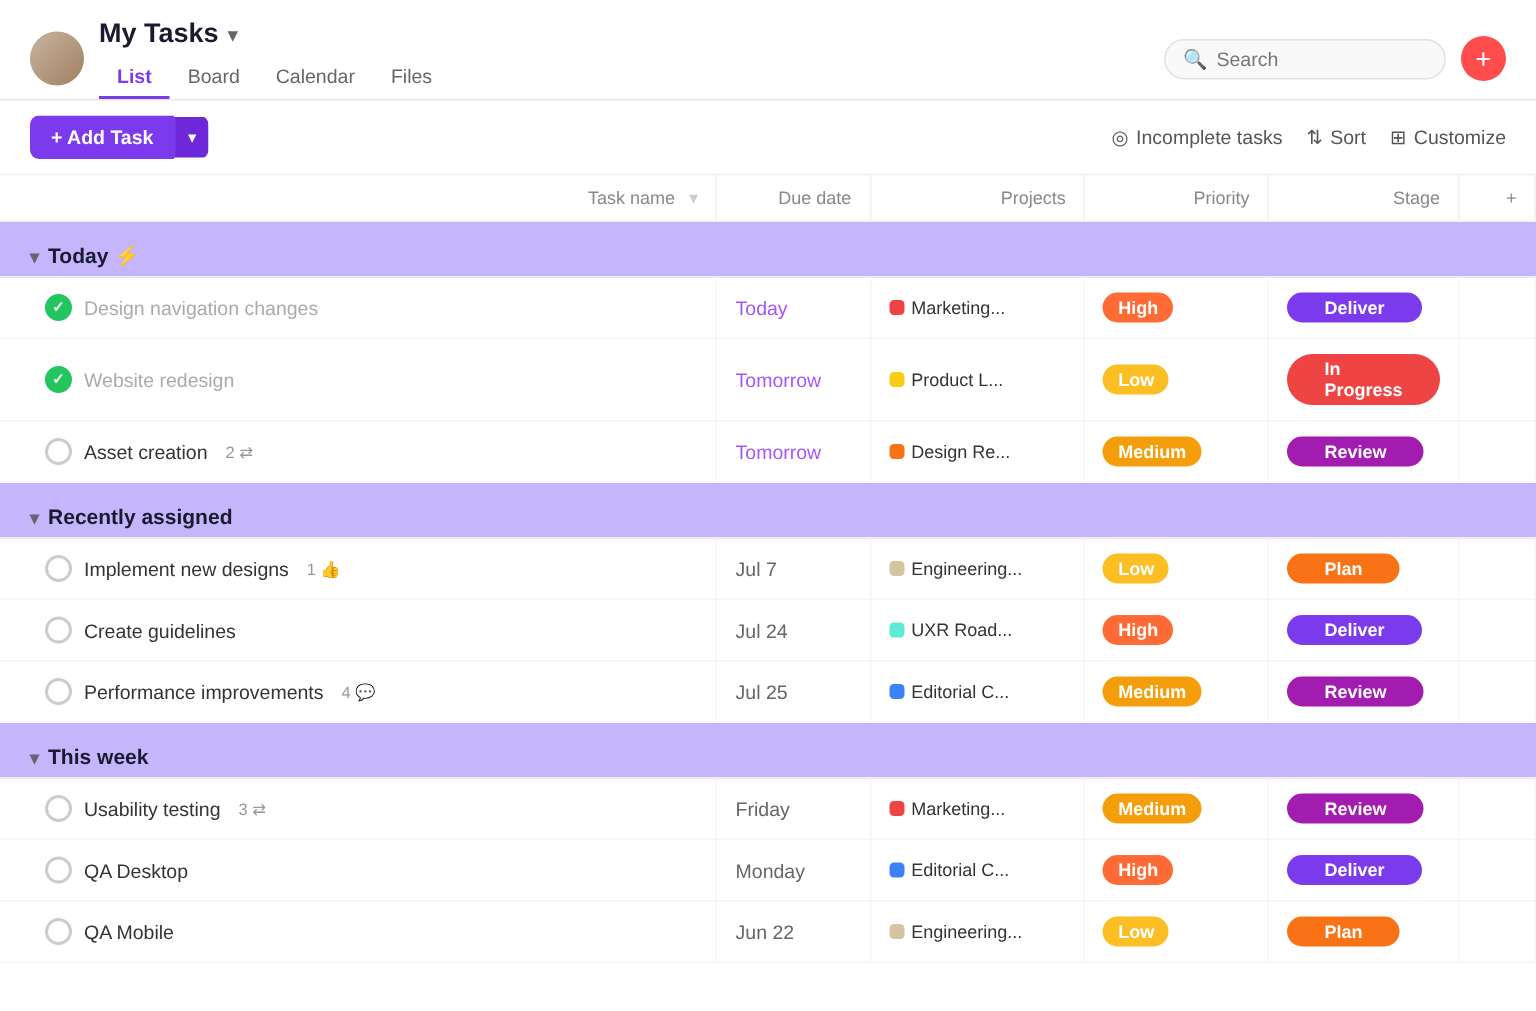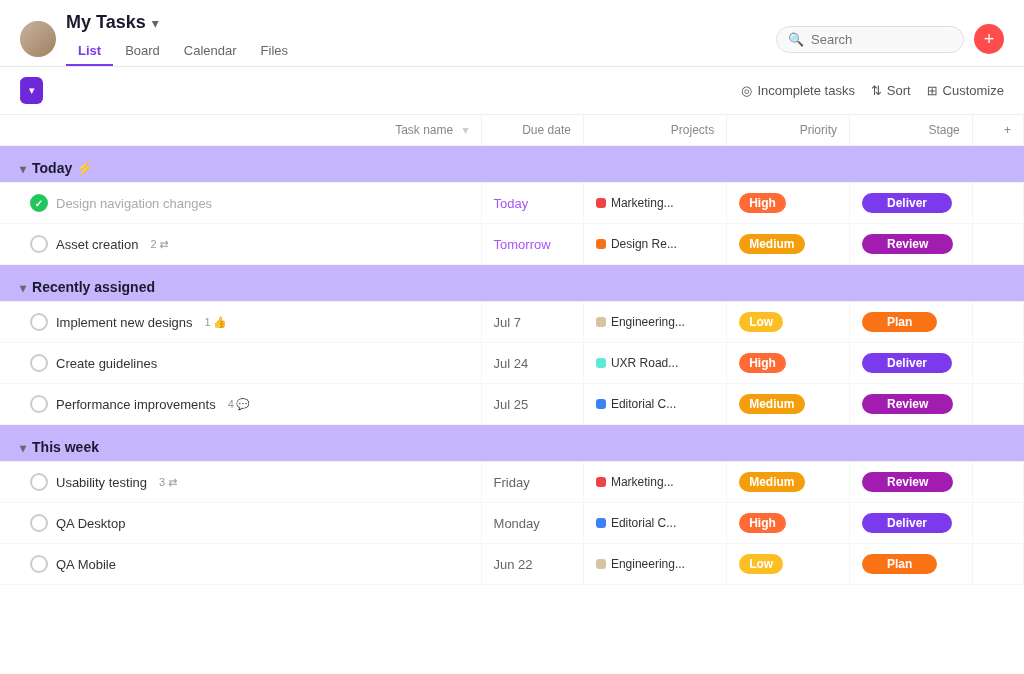--- a/index.html
+++ b/index.html
@@ -102,20 +102,21 @@
     <div class="search-box">
       <span class="search-icon">🔍</span>
       <input class="search-input" type="text" placeholder="Search" style="">
     </div>
     <button class="add-btn-red">+</button>
   </div>
 </div>
 
 <div class="toolbar">
   <div class="add-task-btn">
+    <button class="add-task-main">+ Add Task</button>
     <button class="add-task-dropdown">▾</button>
   </div>
   <div class="toolbar-right">
     <button class="toolbar-btn">
       <span>◎</span>
       <span>Incomplete tasks</span>
     </button>
     <button class="toolbar-btn">
       <span>⇅</span>
       <span>Sort</span>
@@ -161,20 +162,39 @@
               <span>Marketing...</span>
             </div>
           </td>
           <td><span class="priority-badge priority-high">High</span></td>
           <td><span class="stage-badge stage-deliver">Deliver</span></td>
           <td></td>
         </tr>
         <tr class="task-row">
           <td>
             <div class="task-name-cell">
+              <span class="task-check completed"></span>
+              <span class="task-name-text completed-text">Website redesign</span>
+              <span class="task-meta"></span>
+            </div>
+          </td>
+          <td><span class="due-date">Tomorrow</span></td>
+          <td>
+            <div class="project-chip">
+              <span class="project-dot" style="background:#facc15"></span>
+              <span>Product L...</span>
+            </div>
+          </td>
+          <td><span class="priority-badge priority-low">Low</span></td>
+          <td><span class="stage-badge stage-inprogress">In Progress</span></td>
+          <td></td>
+        </tr>
+        <tr class="task-row">
+          <td>
+            <div class="task-name-cell">
               <span class="task-check"></span>
               <span class="task-name-text">Asset creation</span>
               <span class="task-meta">
                 <span class="meta-badge">2 ⇄</span>
               </span>
             </div>
           </td>
           <td><span class="due-date">Tomorrow</span></td>
           <td>
             <div class="project-chip">

